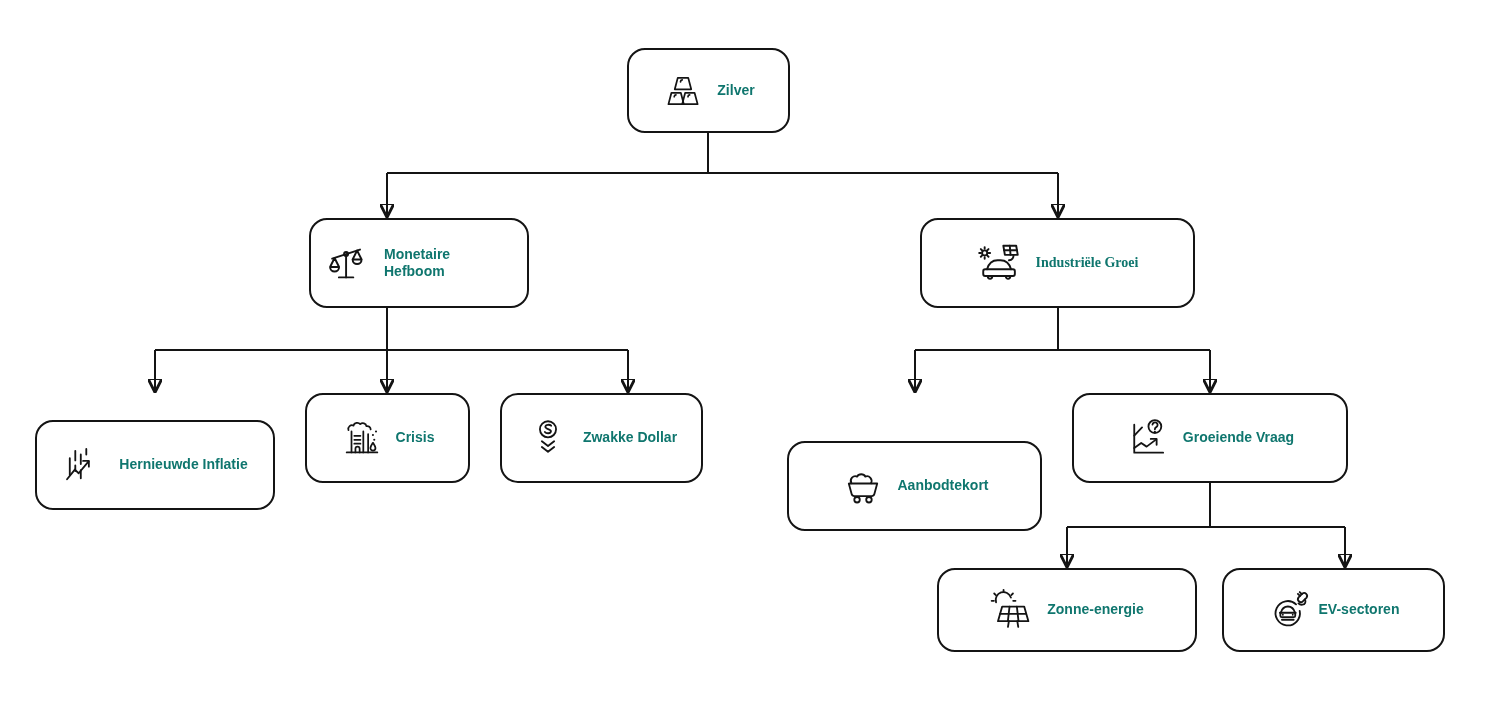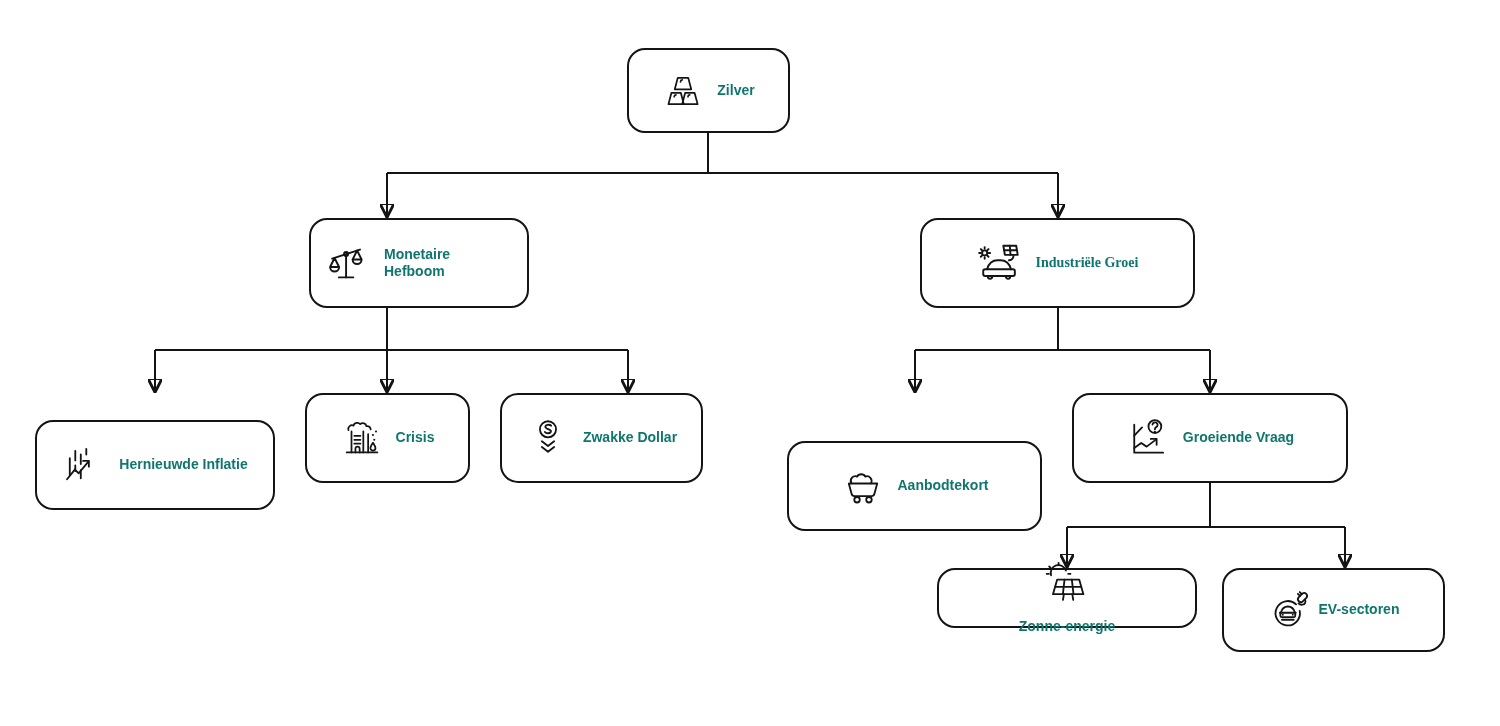--- a/index.html
+++ b/index.html
@@ -131,21 +131,21 @@
       <path class="s" d="M9 21.5l8.5-9"></path>
       <path class="s" d="M9 35l7.6-5.6 5.9 4L33 25.5"></path>
       <path class="s" d="M27 25h6.4v6.4"></path>
       <circle class="s" cx="31.5" cy="11.5" r="7"></circle>
       <path class="s" d="M28.9 9.4a2.8 2.8 0 1 1 4.1 2.8c-1 .55-1.5 1.15-1.5 2.3"></path>
       <circle class="f" cx="31.5" cy="17.3" r="1.15"></circle>
     </svg>
     <span class="lbl nw">Groeiende Vraag</span>
   </div>
 
-  <div class="node" style="left:937px;top:568px;width:260px;height:60px;flex-direction:column;">
+  <div class="node" style="left:937px;top:568px;width:260px;height:84px;">
     <svg class="ic" width="44" height="44" viewBox="0 0 48 48">
       <path class="s" d="M6.6 15.6A8.5 8.5 0 0 1 22.8 10.4"></path>
       <path class="s" d="M14.8 2v2.5 M4.6 6l1.8 1.7 M25 6l-1.8 1.7 M1.8 14h2.5 M27.8 14h-2.5"></path>
       <path class="s" d="M13.3 20.3h24l4.6 15.9H8.7z"></path>
       <path class="s" d="M21.3 20.3l-1.8 15.9 M29.3 20.3l1.8 15.9 M11 28.2h28.4"></path>
       <path class="s" d="M20.6 36.2l-1 6.3 M29.8 36.2l1 6.3"></path>
     </svg>
     <span class="lbl nw">Zonne-energie</span>
   </div>
 

